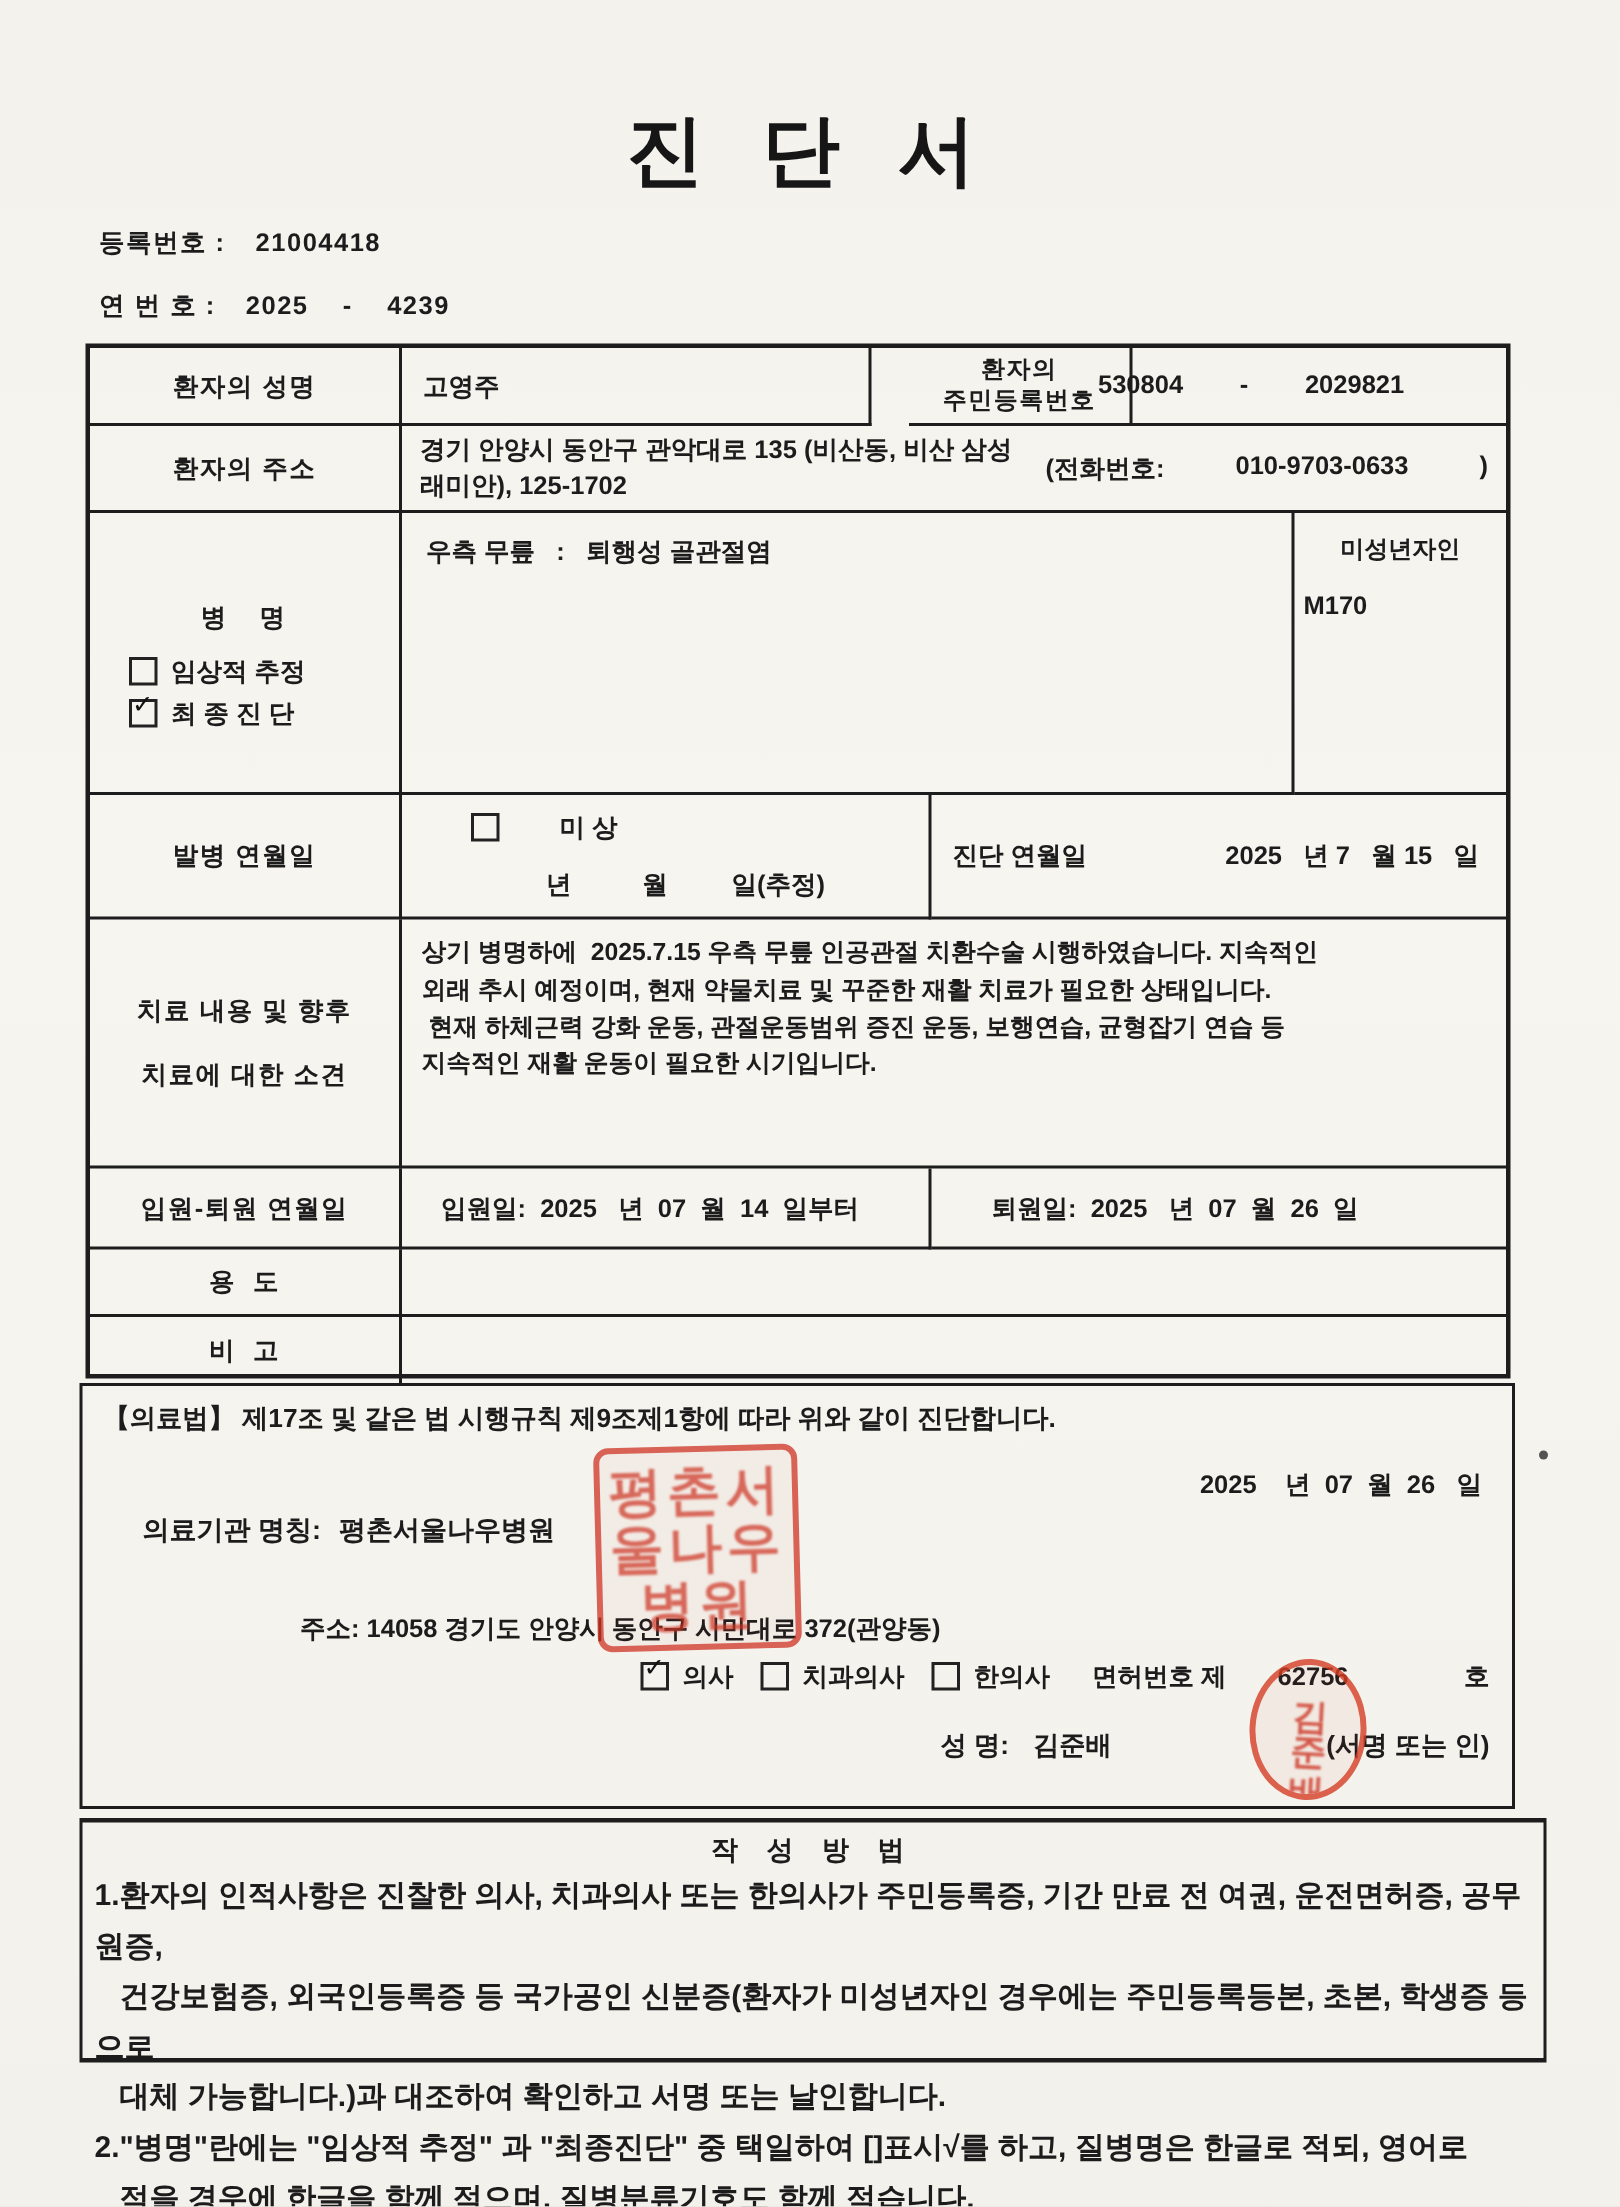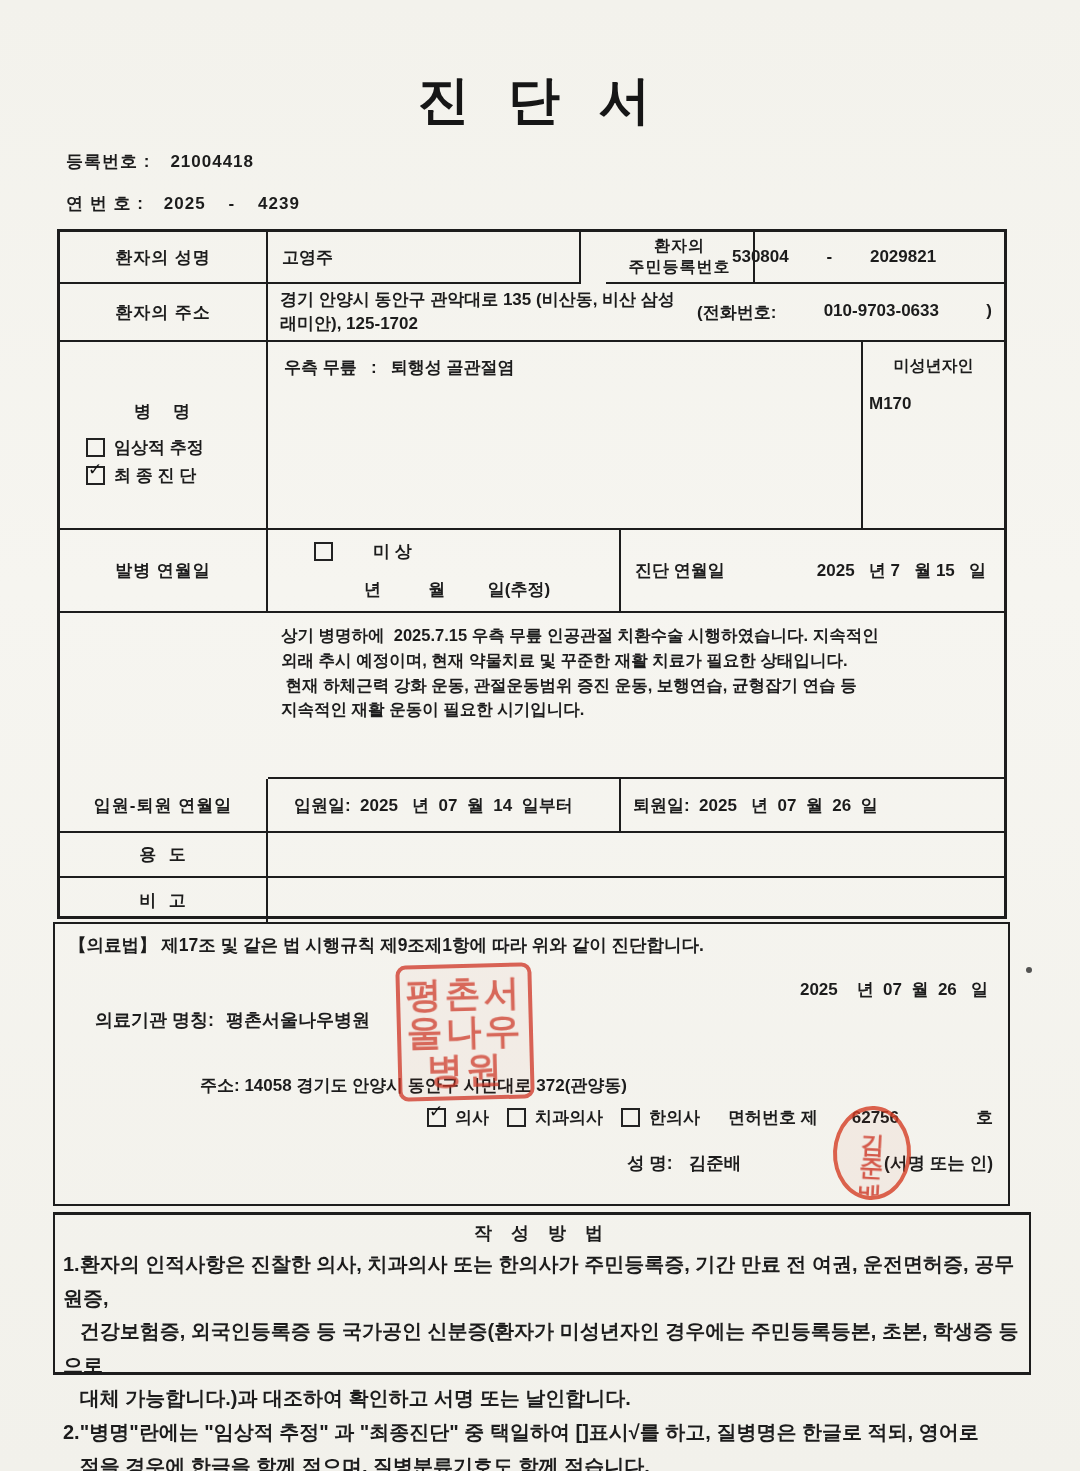--- a/index.html
+++ b/index.html
@@ -180,34 +180,39 @@
         <span class="cb"></span>
         <span>미 상</span>
       </div>
       <div class="abs pre" style="left:96px;top:48px;">년          월         일(추정)</div>
     </div>
     <div class="cell ncr" style="left:561px;top:298px;width:383px;height:83px;display:flex;align-items:center;padding:0 14px;">
       <span>진단 연월일</span>
       <span class="pre" style="margin-left:auto;margin-right:4px;">2025   년 7   월 15   일</span>
     </div>
 
+    <div class="cell lblcell" style="left:0;top:381px;width:208px;height:166px;">
+      <span class="pre" style="line-height:1.25;">치료 내용 및 향후
+
+치료에 대한 소견</span>
+    </div>
     <div class="cell ncr" style="left:208px;top:381px;width:736px;height:166px;padding:10px 13px;font-size:16.5px;">
       <span class="pre" style="line-height:1.5;">상기 병명하에  2025.7.15 우측 무릎 인공관절 치환수술 시행하였습니다. 지속적인
 외래 추시 예정이며, 현재 약물치료 및 꾸준한 재활 치료가 필요한 상태입니다.
  현재 하체근력 강화 운동, 관절운동범위 증진 운동, 보행연습, 균형잡기 연습 등
 지속적인 재활 운동이 필요한 시기입니다.</span>
     </div>
 
     <div class="cell lblcell" style="left:0;top:547px;width:208px;height:54px;">
       <span>입원-퇴원 연월일</span>
     </div>
     <div class="cell valcell" style="left:208px;top:547px;width:353px;height:54px;padding-left:26px;">
       <span class="pre">입원일:  2025   년  07  월  14  일부터</span>
     </div>
-    <div class="cell valcell ncr" style="left:561px;top:547px;width:383px;height:54px;padding-left:12px;">
+    <div class="cell valcell ncr" style="left:561px;top:547px;width:383px;height:54px;padding-left:40px;">
       <span class="pre">퇴원일:  2025   년  07  월  26  일</span>
     </div>
 
     <div class="cell lblcell" style="left:0;top:601px;width:208px;height:45px;">
       <span class="pre">용  도</span>
     </div>
     <div class="cell ncr" style="left:208px;top:601px;width:736px;height:45px;"></div>
 
     <div class="cell lblcell ncb" style="left:0;top:646px;width:208px;height:44px;">
       <span class="pre">비  고</span>

